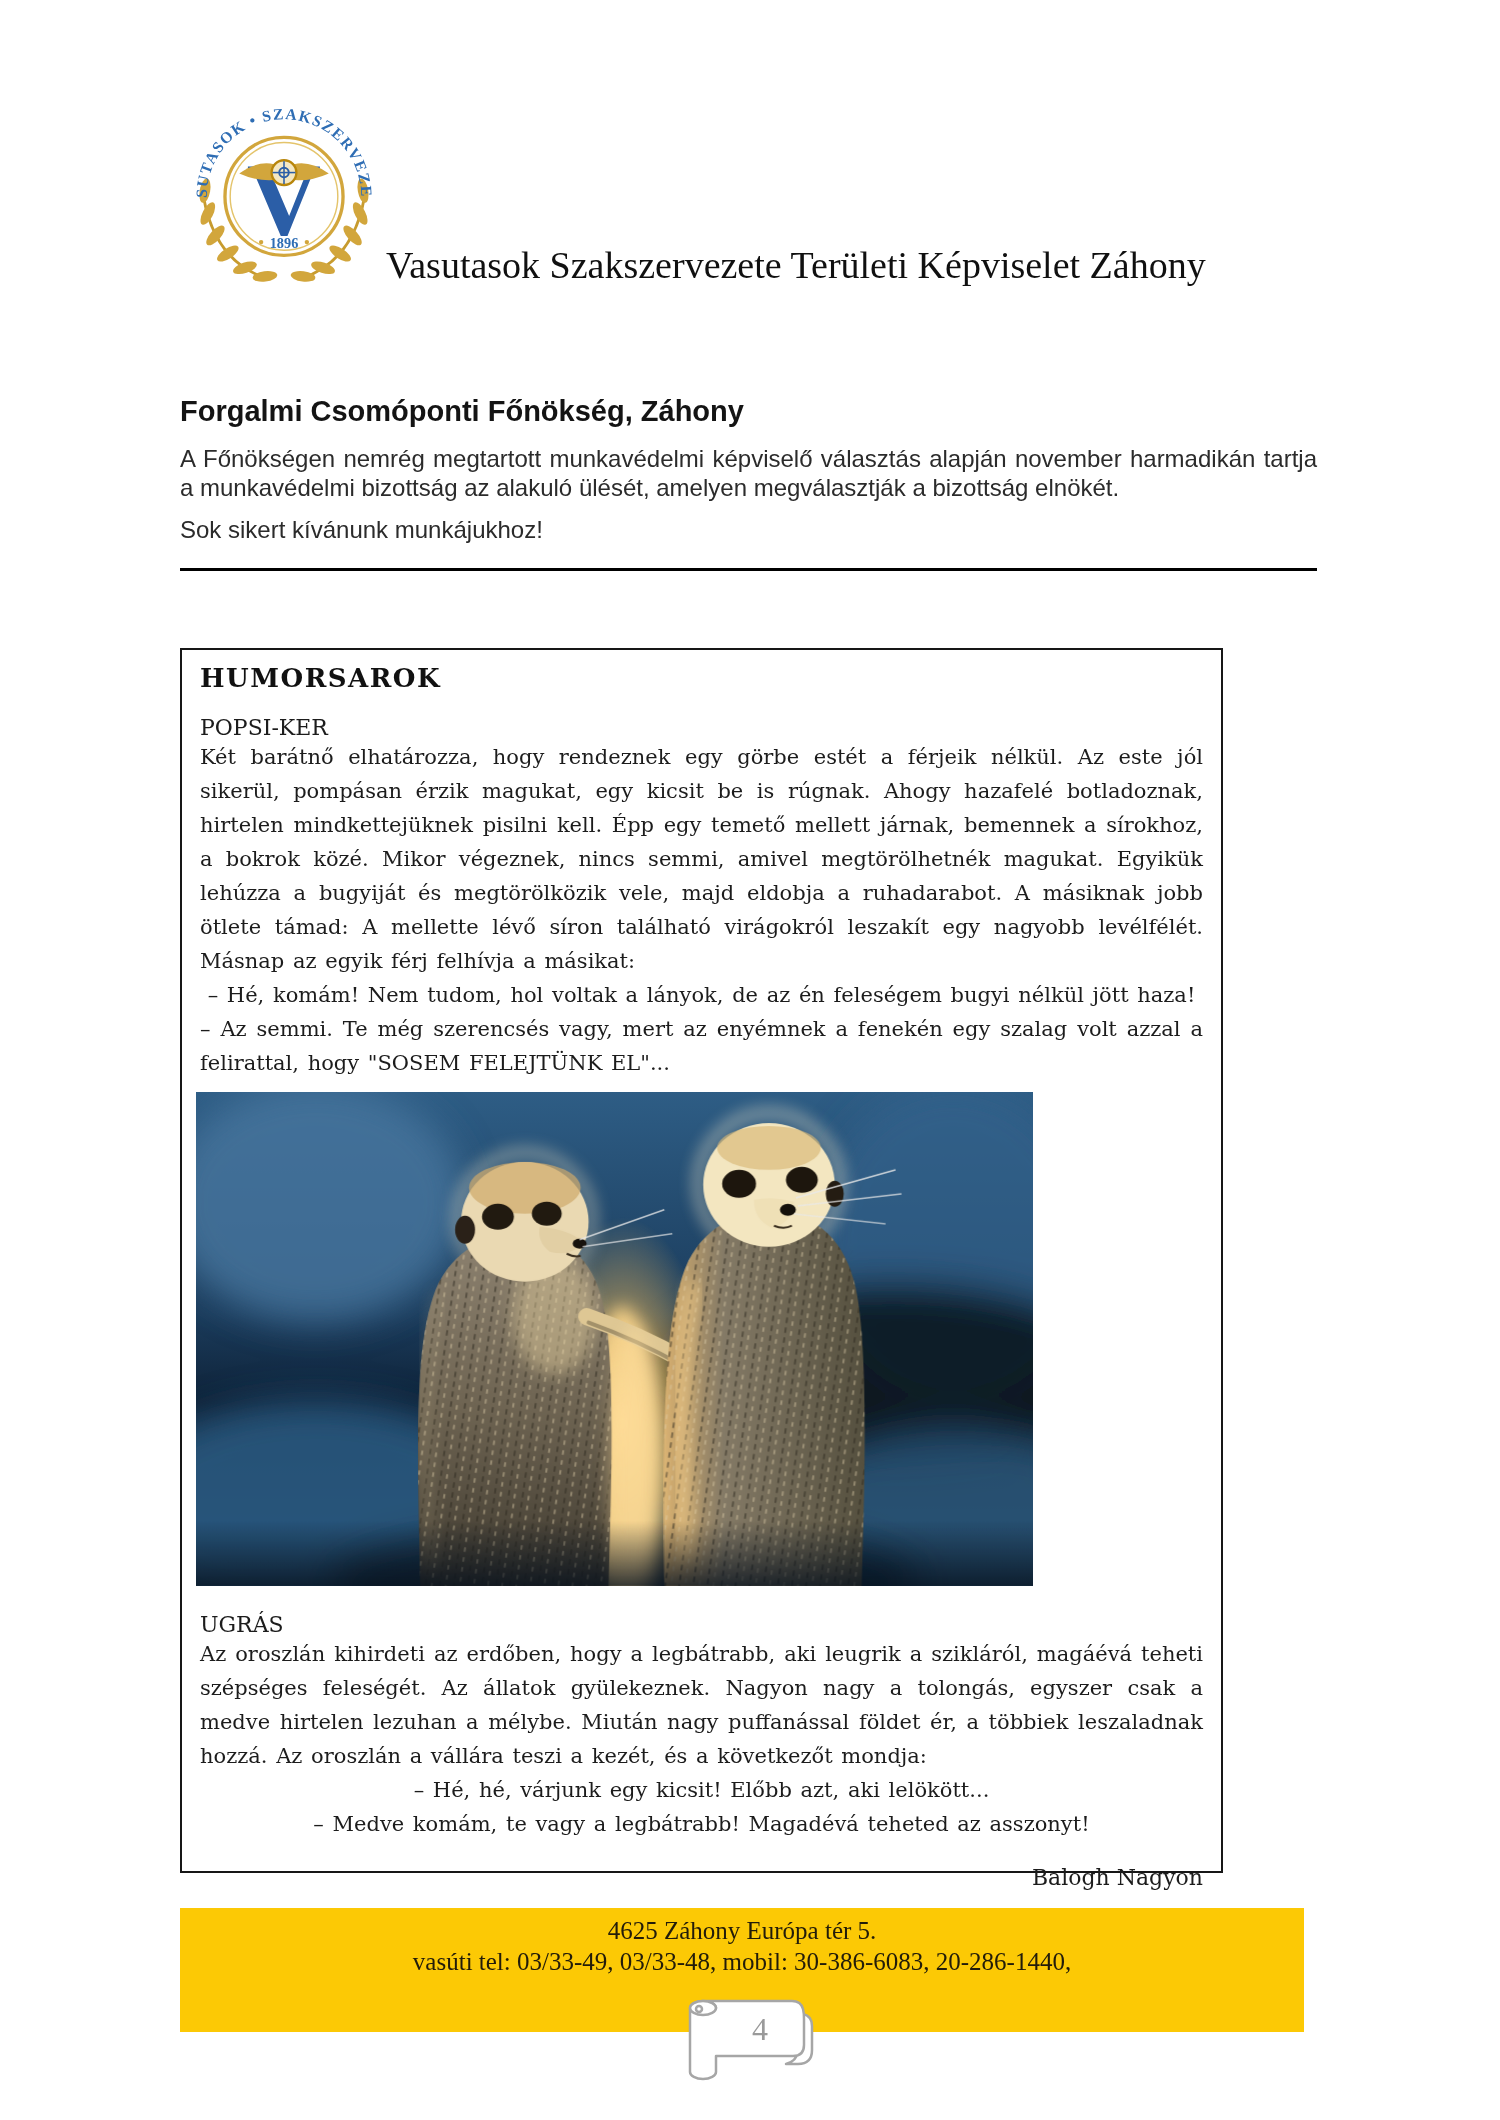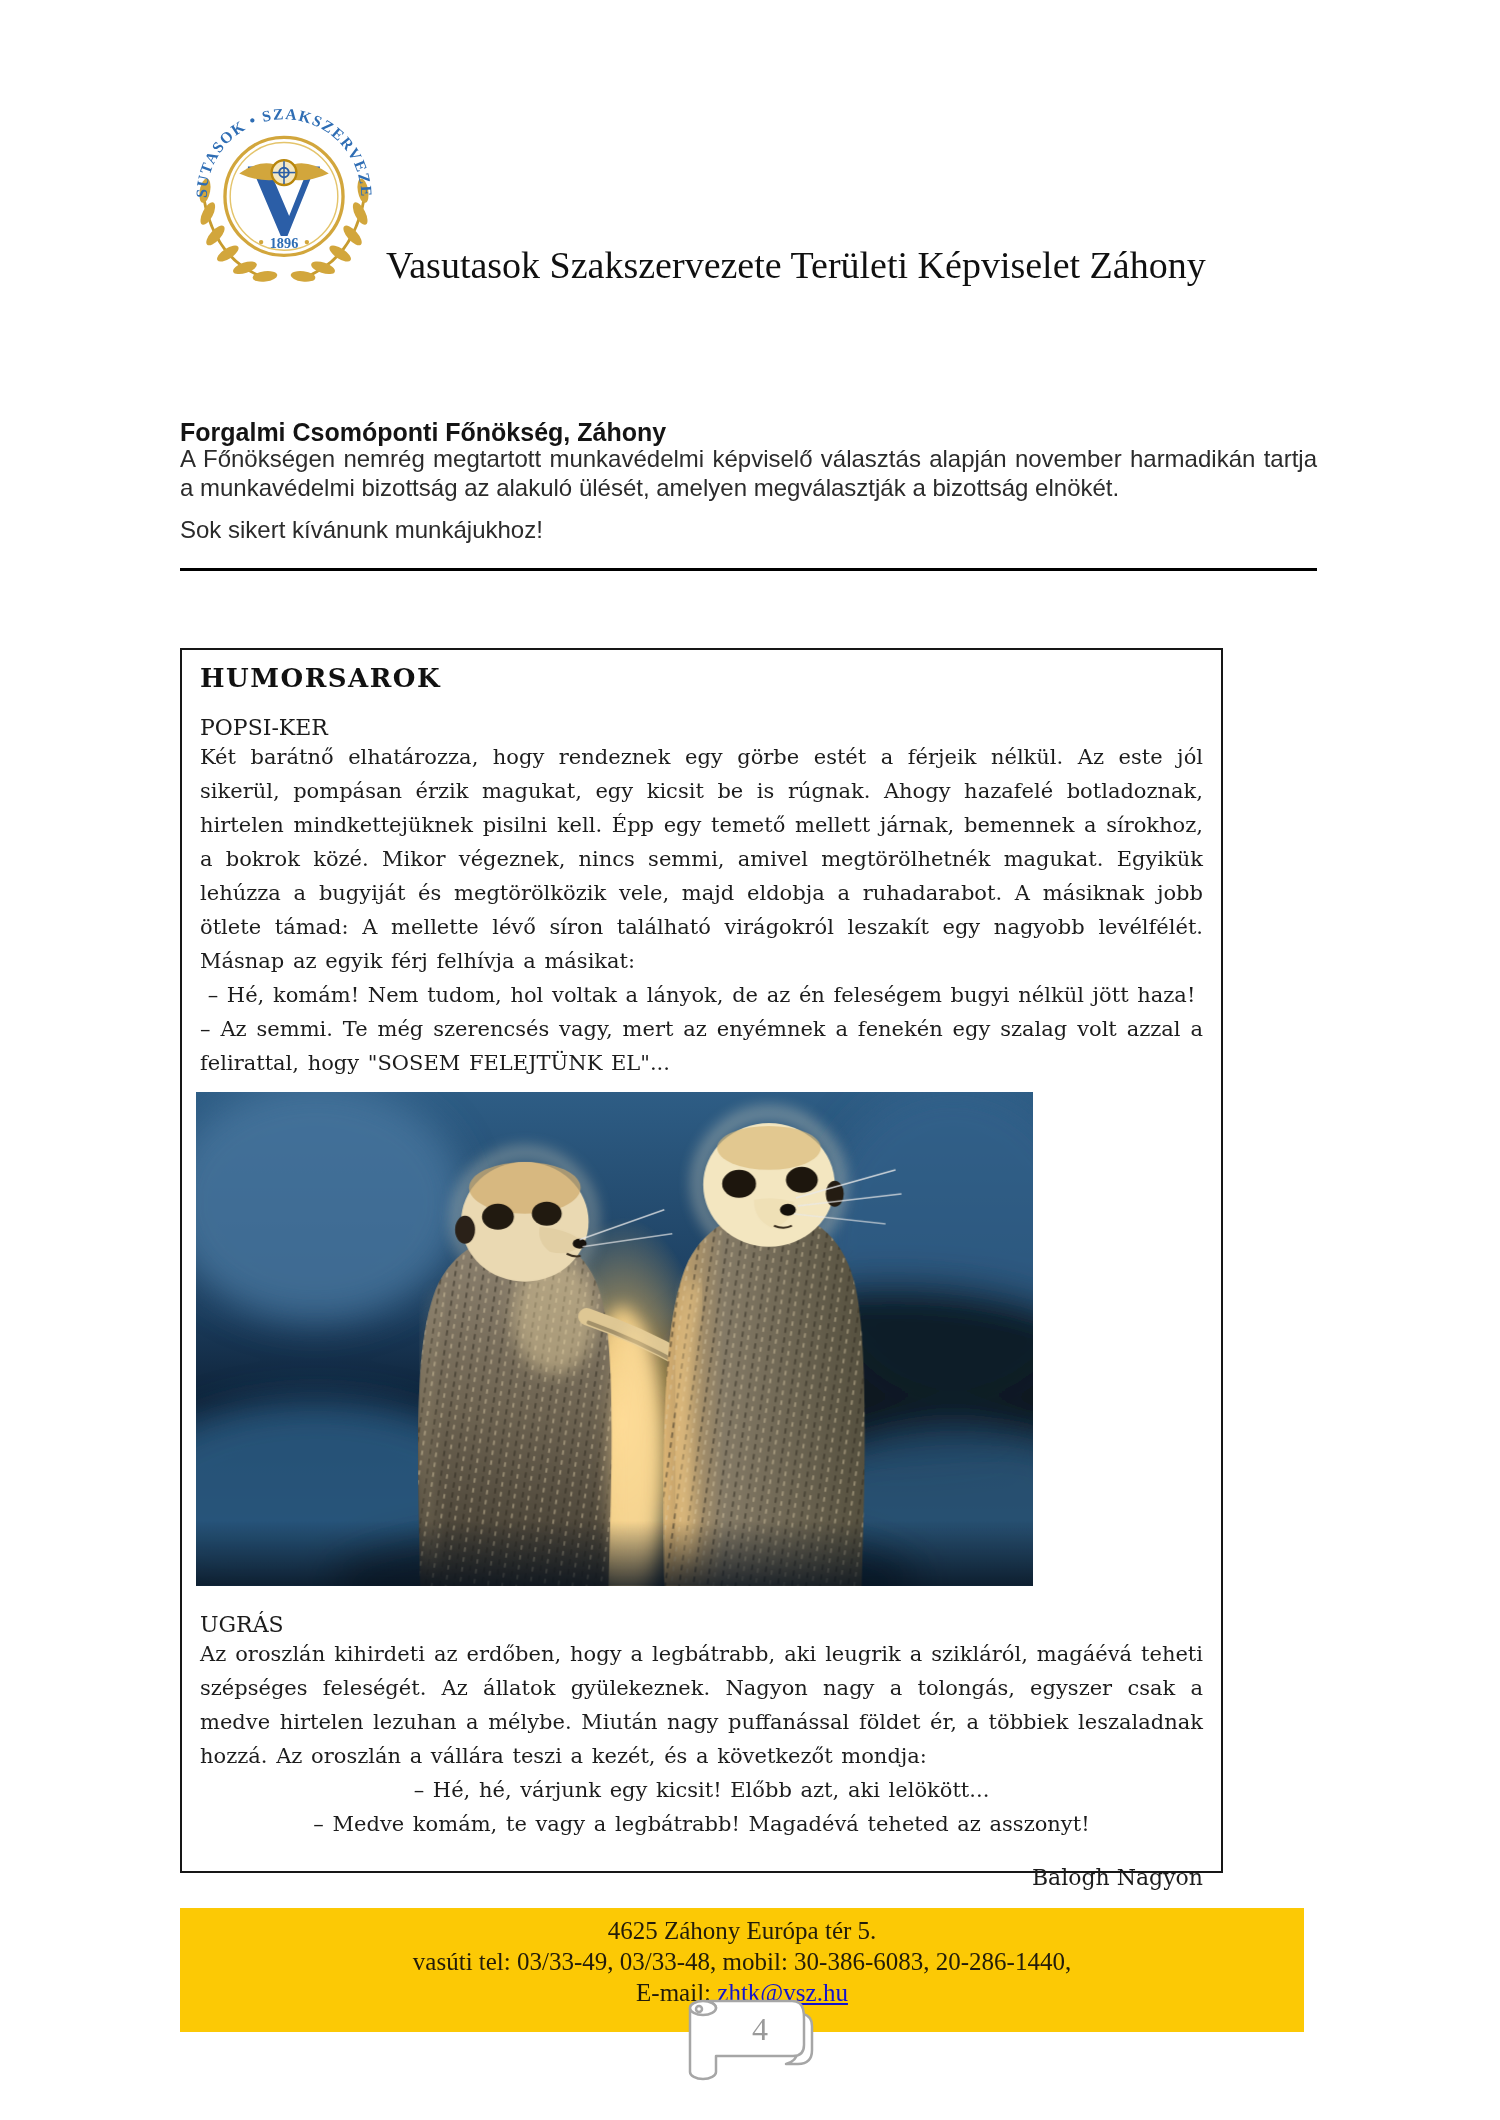--- a/index.html
+++ b/index.html
@@ -16,22 +16,22 @@
   .heading-wrap{
     position:absolute; left:180px; top:314px; width:1137px;
     border-bottom:5px solid #000;
     padding-bottom:4px;
   }
   .heading{
     font-family:"Liberation Sans", sans-serif; font-weight:bold;
     font-size:37px; line-height:44px; color:#0d0d0d; letter-spacing:.5px; margin:0;
   }
   .subheading{
-    position:absolute; left:180px; top:418px; width:1137px;
-    font-weight:bold; font-size:25px; color:#141414;
+    position:absolute; left:180px; top:395px; width:1137px;
+    font-weight:bold; font-size:29px; color:#141414;
   }
   .news-body{
     position:absolute; left:180px; top:444px; width:1137px;
     font-size:24px; line-height:29px; text-align:justify; color:#2b2b2b;
   }
   .news-closing{
     position:absolute; left:180px; top:516px; width:1137px;
     font-size:24px; color:#2b2b2b;
   }
   .hr1{position:absolute; left:180px; top:568px; width:1137px; height:3px; background:#000;}
@@ -241,21 +241,20 @@
       <p class="dialog">– Hé, hé, várjunk egy kicsit! Előbb azt, aki lelökött...</p>
       <p class="dialog">– Medve komám, te vagy a legbátrabb! Magadévá teheted az asszonyt!</p>
     </div>
 
     <div class="author">Balogh Nagyon</div>
   </div>
 
   <div class="footer">
     <div>4625 Záhony Európa tér 5.</div>
     <div>vasúti tel: 03/33-49, 03/33-48, mobil: 30-386-6083, 20-286-1440,</div>
-    <div><span>E-mail: </span><a href="#">zhtk@vsz.hu</a></div>
   </div>
 
   <svg class="pgscroll" viewBox="0 0 150 95" aria-hidden="true">
     <g fill="#ffffff" stroke="#A6A6A6" stroke-width="2.5" stroke-linejoin="round">
       <path d="M 127,20 Q 136,22 136,32 L 136,56 Q 136,70 122,70 L 110,70 Q 121,67 121,58 L 121,30 Z"></path>
       <path d="M 27,7 L 116,7 Q 125,7 127,15 Q 128,19 128,25 L 128,51 Q 128,62 117,62 L 40,62 L 40,78 A 13,7 0 0 1 14,78 L 14,14 A 13,7 0 0 1 40,14 Z"></path>
       <ellipse cx="27" cy="14" rx="13" ry="7"></ellipse>
       <circle cx="23" cy="15" r="3"></circle>
     </g>
     <text x="84" y="46" text-anchor="middle" font-family="Liberation Serif, serif" font-size="32" fill="#9a9a9a">4</text>

